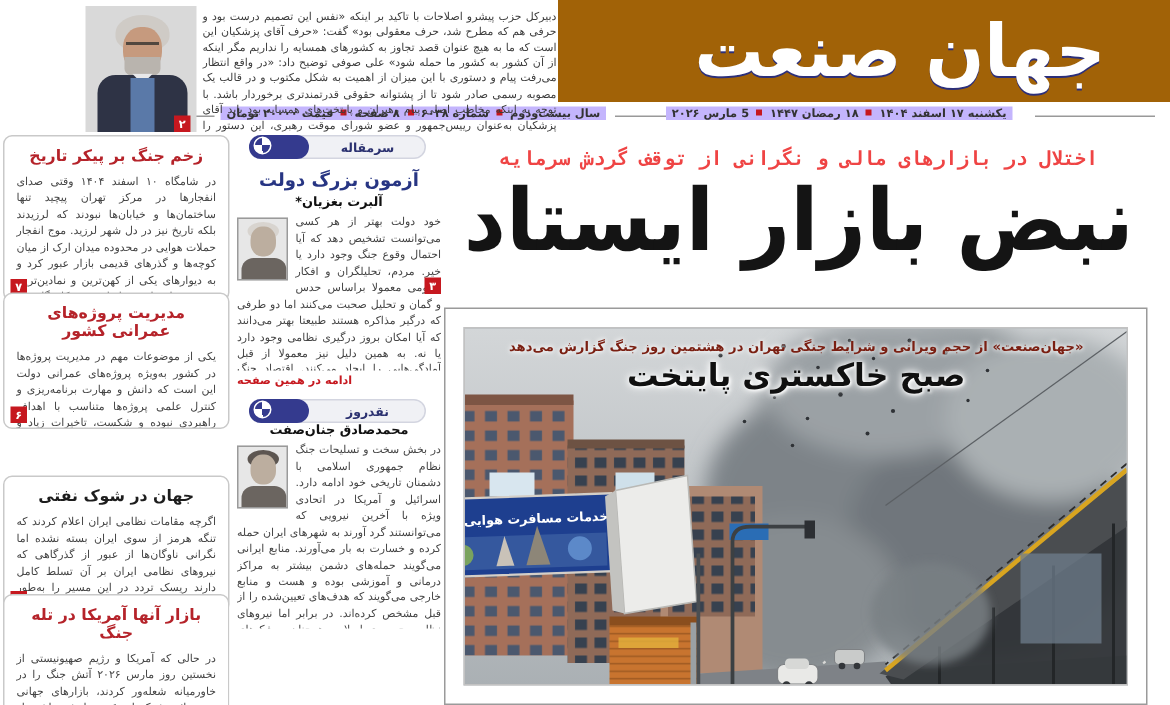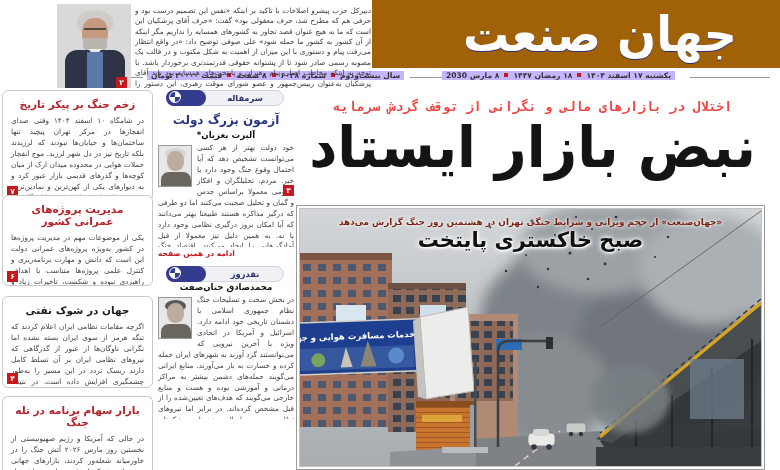--- a/index.html
+++ b/index.html
@@ -43,21 +43,21 @@
   .badge-top { left:116px; top:77px; }
 
   
   .card { position:absolute; left:2px; width:151px; background:#fff; border:1px solid #c9c9c9;
           border-radius:6px; padding:7px 8px 12px; overflow:hidden; }
   .card h3 { font-size:10.5px; text-align:center; margin-bottom:6px; }
   .card h3.red { color:#b5232a; } .card h3.dark { color:#1d1d1d; }
   .card p { font-size:7.3px; line-height:1.5; color:#444; text-align:justify; }
   .c1 { top:90px;  height:111px; }
   .c2 { top:195px; height:91px; }
-  .c3 { top:296px; height:92px; }
+  .c3 { top:317px; height:92px; }
   .c4 { top:396px; height:74px; border-bottom:none; border-radius:6px 6px 0 0; }
   .badge-card { left:4px; bottom:3px; position:absolute; }
 
   
   .mid { position:absolute; left:158px; top:90px; width:136px; height:380px; }
   .pill { position:relative; width:118px; height:16px; margin:0 auto 0 8px; background:#f0f1f5;
           border:1px solid #d3d5e0; border-radius:9px; }
   .pill-cap { position:absolute; left:-1px; top:-1px; width:40px; height:16px; background:#343a8e; border-radius:9px; }
   .pill-logo { position:absolute; left:3px; top:1px; width:12px; height:12px; border-radius:50%;
                background:conic-gradient(#fff 0 90deg,#343a8e 90deg 180deg,#fff 180deg 270deg,#343a8e 270deg);
@@ -79,21 +79,21 @@
   
   .main-kicker { position:absolute; left:300px; top:99px; width:465px; text-align:center;
                  color:#ef4444; font-weight:bold; font-size:13px;font-family:Liberation Mono, monospace; }
   .main-headline { position:absolute; left:300px; top:113px; width:465px; text-align:center;
                    color:#141414; font-weight:bold; font-size:55px; line-height:1.25;
                    transform:scaleY(1.04); white-space:nowrap; }
   .badge-main { left:283px; top:185px; position:absolute; }
 
   
   .photo-frame { position:absolute; left:296px; top:205px; width:469px; height:265px;
-                 border:1px solid #9a9a9a; padding:2px; background:#fff; }
+                 border:1px solid #9a9a9a; padding:12px; background:#fff; }
   .photo-inner { width:100%; height:100%; border:1px solid #c2c2c2; position:relative; overflow:hidden; background:#b9bec2; }
   .photo-kicker { position:absolute; top:8px; left:0; width:100%; text-align:center; color:#7a1f12;
                   font-weight:bold; font-size:8.8px; text-shadow:0 0 3px #fff,0 0 5px #fff; z-index:5; }
   .photo-headline { position:absolute; top:19px; left:0; width:100%; text-align:center; color:#101010;
                     font-weight:bold; font-size:21px; text-shadow:0 0 4px #fff,0 0 7px #fff,1px 1px 2px #fff; z-index:5; }
   svg { display:block; }
 </style>
 </head>
 <body>
 
@@ -101,21 +101,21 @@
 
   <div class="masthead">
     <div class="masthead-title">جهان صنعت</div>
   </div>
 
   <div class="dateline">
     <div class="dl-rule rule-a"></div>
     <div class="dl-rule rule-b"></div>
     <div class="dl-rule rule-c"></div>
     <div class="dl-group dl-right">
-      <span>یکشنبه ۱۷ اسفند ۱۴۰۴</span><i class="sq"></i><span>۱۸ رمضان ۱۴۴۷</span><i class="sq"></i><span>۸ مارس 2030</span>
+      <span>یکشنبه ۱۷ اسفند ۱۴۰۴</span><i class="sq"></i><span>۱۸ رمضان ۱۴۴۷</span><i class="sq"></i><span>5 مارس ۲۰۲۶</span>
     </div>
     <div class="dl-group dl-left">
       <span>سال بیست‌ودوم</span><i class="sq"></i><span>شماره ۶۰۳۸</span><i class="sq"></i><span>۸ صفحه</span><i class="sq"></i><span>قیمت ۲۰۰۰۰ تومان</span>
     </div>
   </div>
 
   <div class="portrait">
     <div class="p-hair"></div>
     <div class="p-face"></div>
     <div class="p-glass"></div>
@@ -139,21 +139,21 @@
     <h3 class="red">مدیریت پروژه‌های عمرانی کشور</h3>
     <p>یکی از موضوعات مهم در مدیریت پروژه‌ها در کشور به‌ویژه پروژه‌های عمرانی دولت این است که دانش و مهارت برنامه‌ریزی و کنترل علمی پروژه‌ها متناسب با اهداف راهبردی نبوده و شکست، تاخیرات زیاد و اتمام ناقص پروژه‌های زیربنایی از مهم‌ترین آثار نهادینه نشدن اصول مدیریت علمی پروژه در طرح‌های عمرانی کشور است.</p>
     <span class="badge badge-card">۶</span>
   </div>
   <div class="card c3">
     <h3 class="dark">جهان در شوک نفتی</h3>
     <p>اگرچه مقامات نظامی ایران اعلام کردند که تنگه هرمز از سوی ایران بسته نشده اما نگرانی ناوگان‌ها از عبور از گذرگاهی که نیروهای نظامی ایران بر آن تسلط کامل دارند ریسک تردد در این مسیر را به‌طور چشمگیری افزایش داده است. در نتیجه بسیاری از شرکت‌های بیمه از پوشش بیمه‌ای کشتی‌هایی که قصد عبور از این تنگه را دارند خودداری می‌کنند.</p>
     <span class="badge badge-card">۴</span>
   </div>
   <div class="card c4">
-    <h3 class="red">بازار سهام برنامه در تله جنگ</h3>
+    <h3 class="red">بازار آنها آمریکا در تله جنگ</h3>
     <p>در حالی که آمریکا و رژیم صهیونیستی از نخستین روز مارس ۲۰۲۶ آتش جنگ را در خاورمیانه شعله‌ور کردند، بازارهای جهانی تحت تاثیر شوک‌های قیمت انرژی ناشی از این جنگ بدون چشم‌انداز، نوسانات بالایی را پشت‌سر گذاشتند. در این بین، بازار سهام آمریکا نیز تحت‌الشعاع قرار گرفت.</p>
   </div>
 
   <div class="mid">
     <div class="pill">
       <div class="pill-cap">
           <div class="pill-logo"></div>
         </div>
       <div class="pill-label">سرمقاله</div>
     </div>

